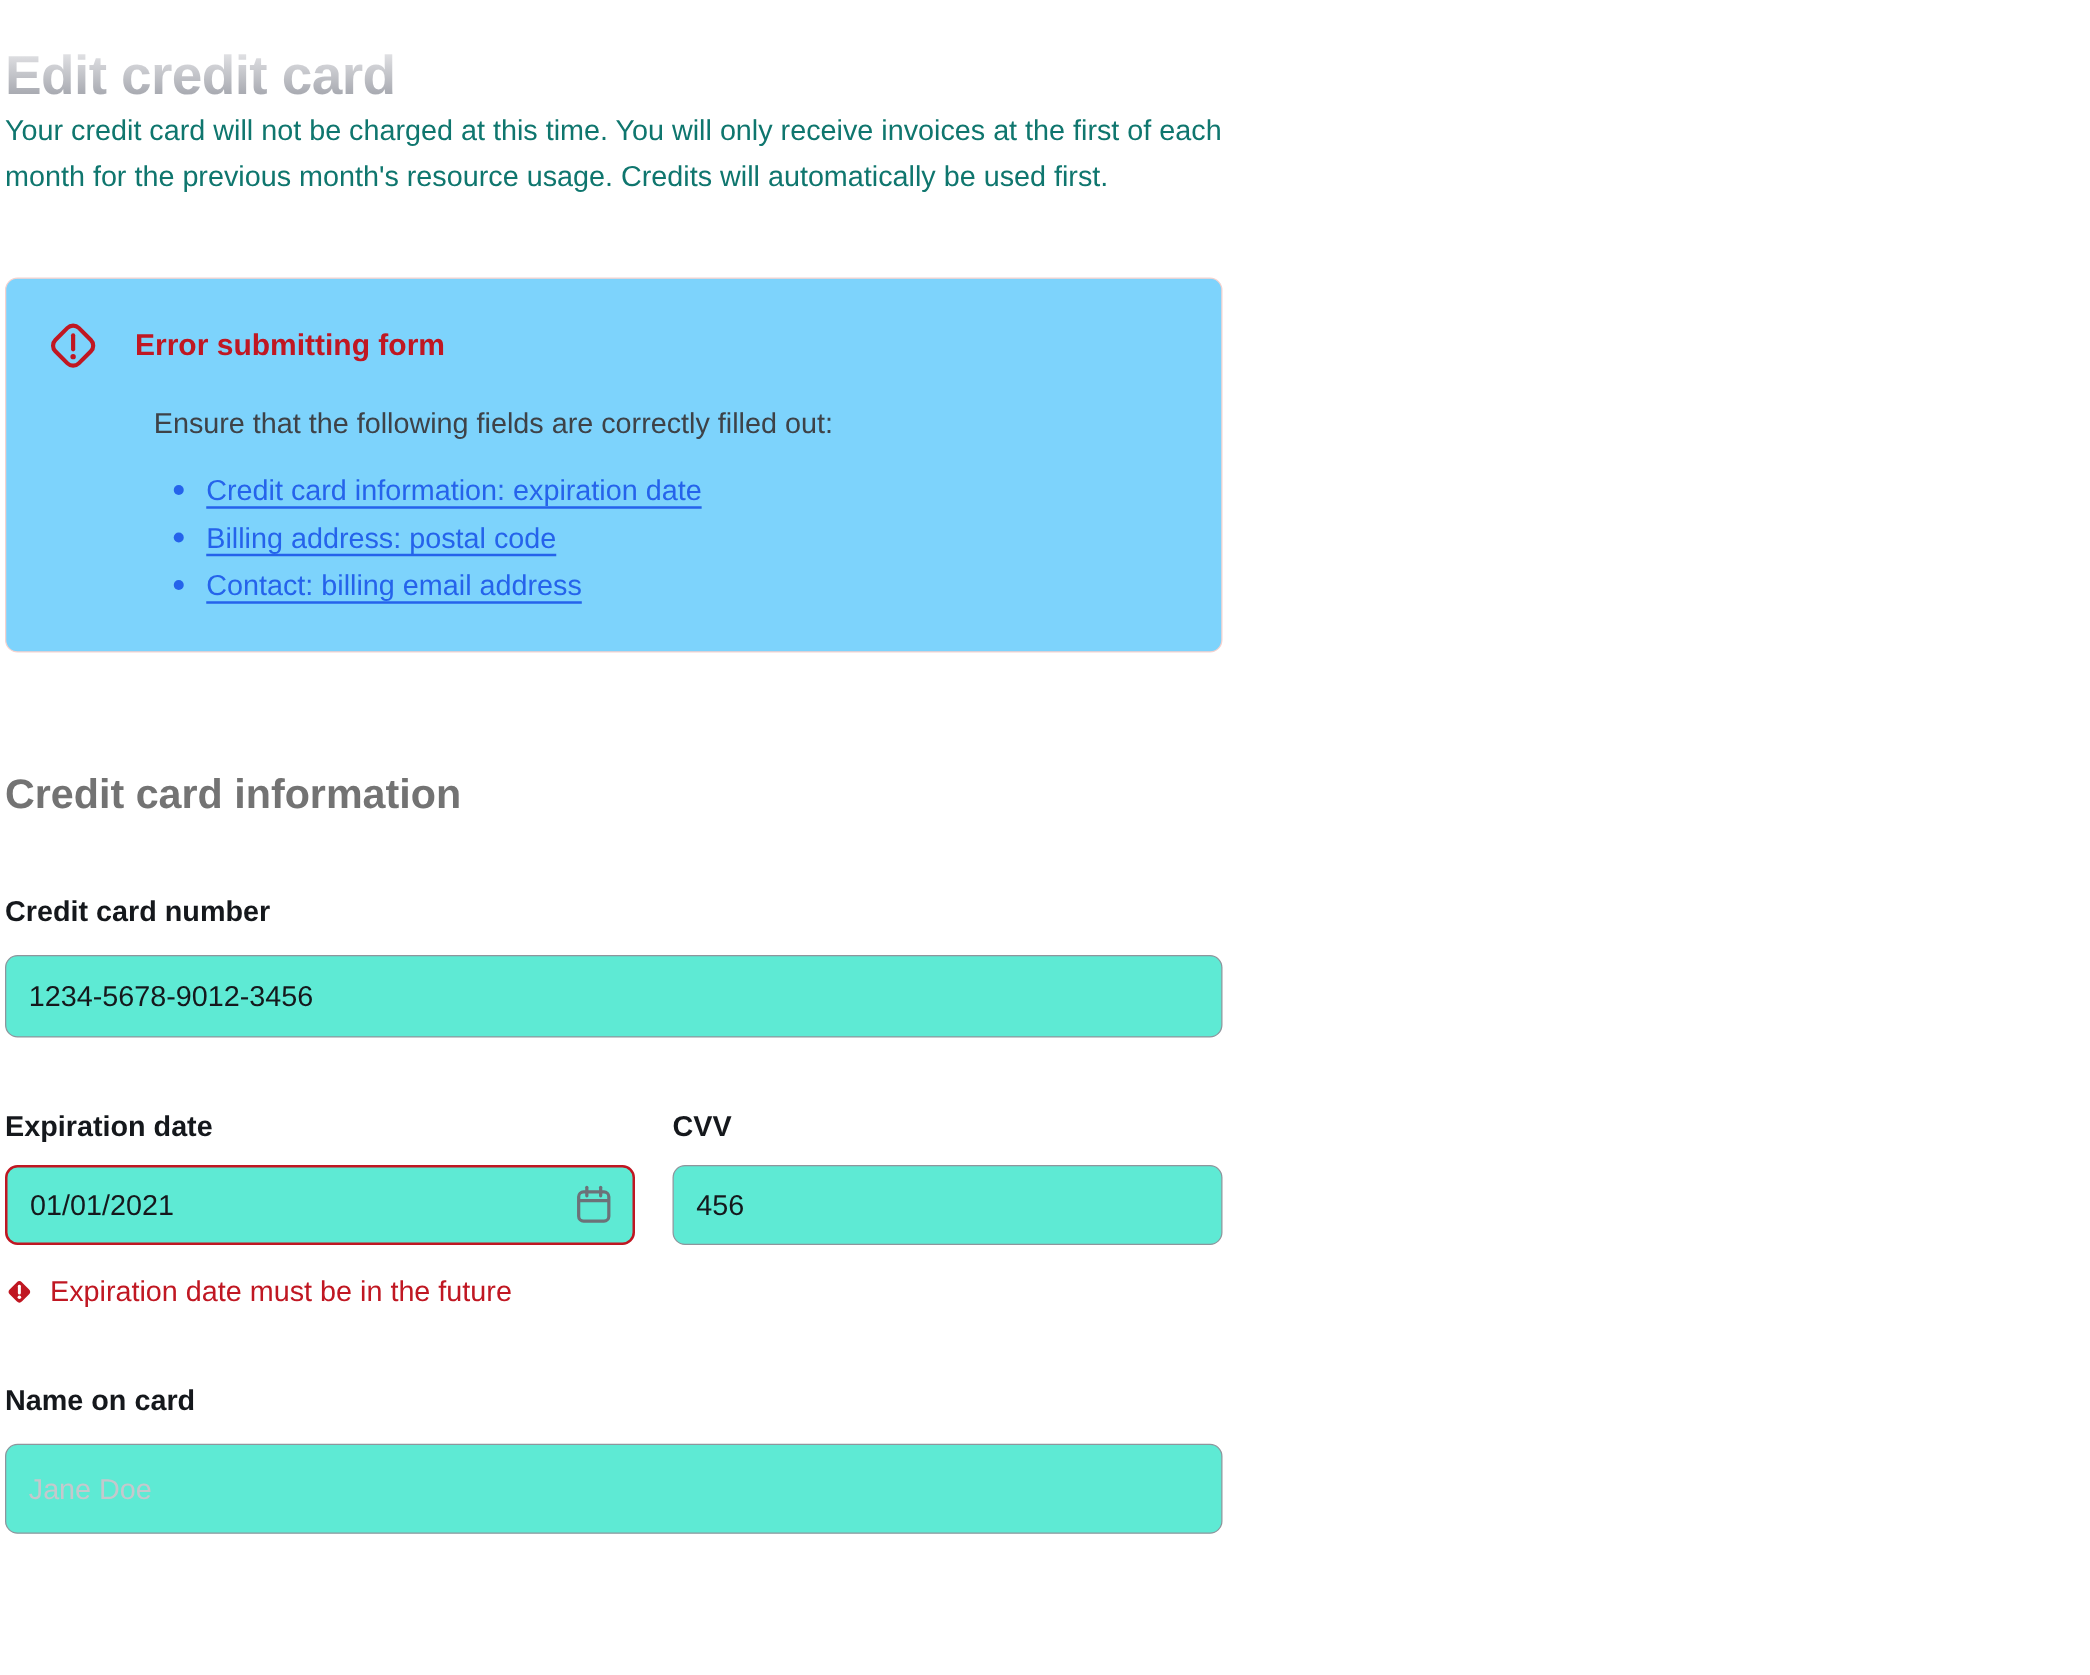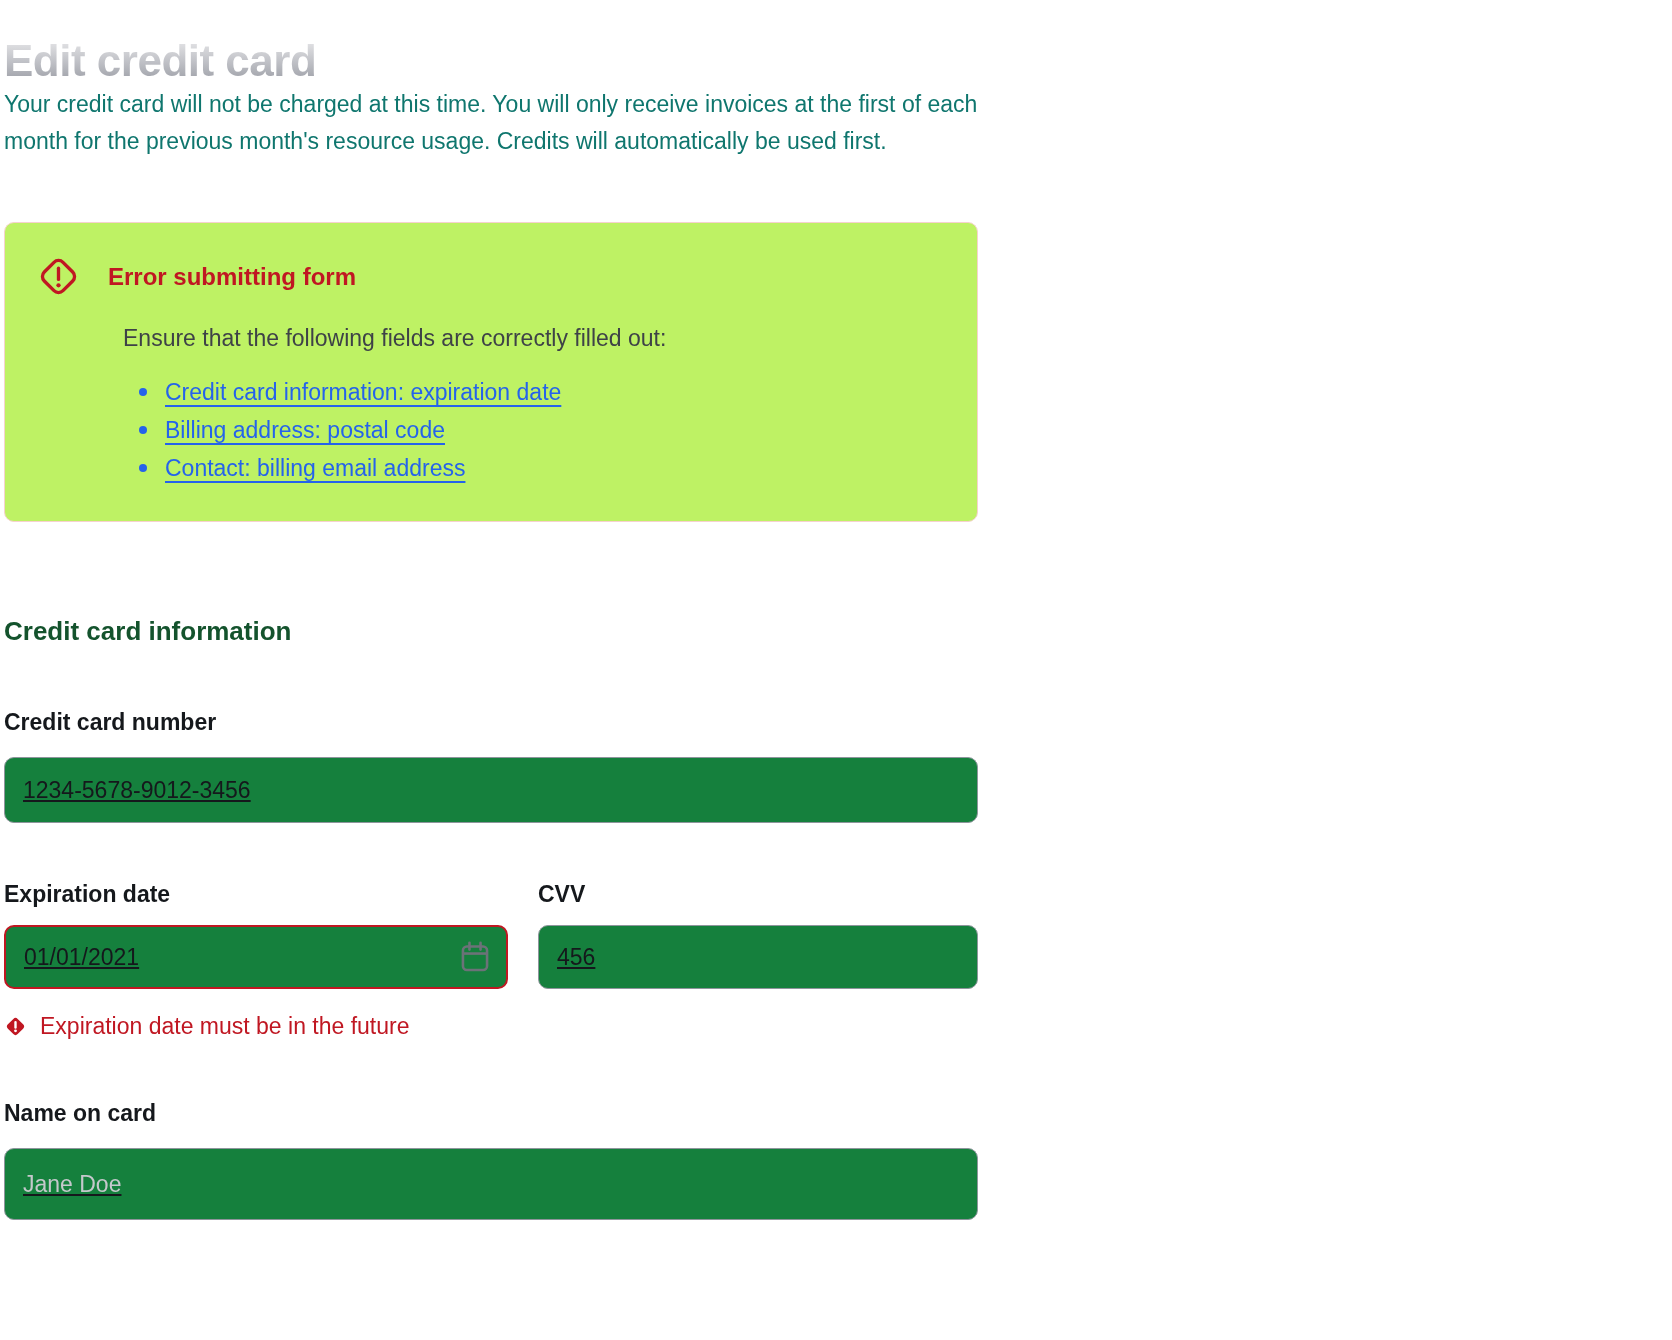--- a/index.html
+++ b/index.html
@@ -23,21 +23,21 @@
 
   .intro {
     font-size: 23px; line-height: 37px; color: #0f766e;
     max-width: 976px;
   }
 
   
   .alert {
     margin-top: 62px;
     width: 974px;
-    background: #bef264;
+    background: #7dd3fc;
     border: 1px solid #f6d2ce;
     border-radius: 10px;
     padding: 30px 32px 34px 30px;
   }
   .alert-head { display: flex; align-items: center; gap: 26px; }
   .alert-title { font-size: 24px; font-weight: 700; color: #c01722; }
   .alert-body { padding-left: 88px; margin-top: 21px; }
   .alert-desc { margin-top: 14px; font-size: 23px; line-height: 34px; color: #3e4247; }
   .alert-list { margin-top: 18px; list-style: none; }
   .alert-list li {
@@ -49,33 +49,33 @@
     width: 8px; height: 8px; border-radius: 50%; background: #2563eb;
   }
   .alert-list a {
     color: #2563eb; text-decoration: underline;
     text-decoration-thickness: 2px; text-underline-offset: 5px;
   }
 
   
   .section-title {
     margin-top: 94px;
-    font-size: 26px; font-weight: 700; color: #14532d;
+    font-size: 33px; font-weight: 700; color: #737373;
   }
   .field-label {
     font-size: 23px; font-weight: 700; color: #15181c; line-height: 26px;
   }
   .lbl-cardnum { margin-top: 62px; }
   .text-input {
     display: block; margin-top: 22px;
     width: 974px; height: 66px;
     border: 1px solid #8e959c; border-radius: 10px;
     padding: 0 18px; font-size: 23px; color: #15181c;
     font-family: "Liberation Sans", "DejaVu Sans", sans-serif;
-    background: #15803d; outline: none; text-decoration: underline;
+    background: #5eead4; outline: none;
   }
   .text-input::placeholder { color: #c5c8cc; }
 
   .field-row {
     margin-top: 58px;
     display: grid; grid-template-columns: 504px 440px; column-gap: 30px;
   }
   .input-wrap { position: relative; margin-top: 18px; }
   .input-wrap .text-input { margin-top: 0; width: 100%; height: 64px; }
   .input-error { border: 2px solid #c01722; }

